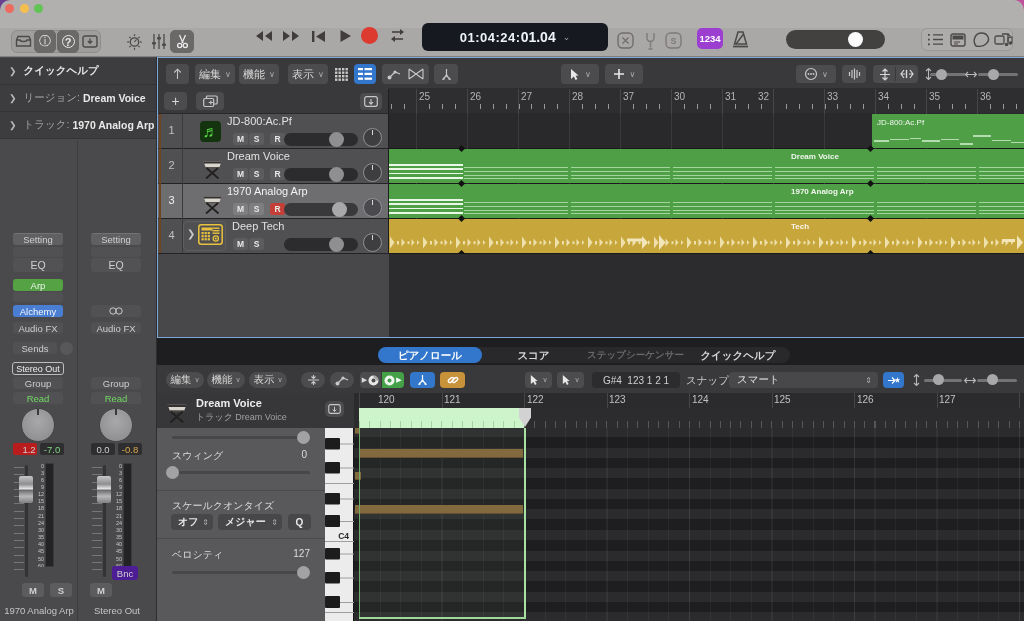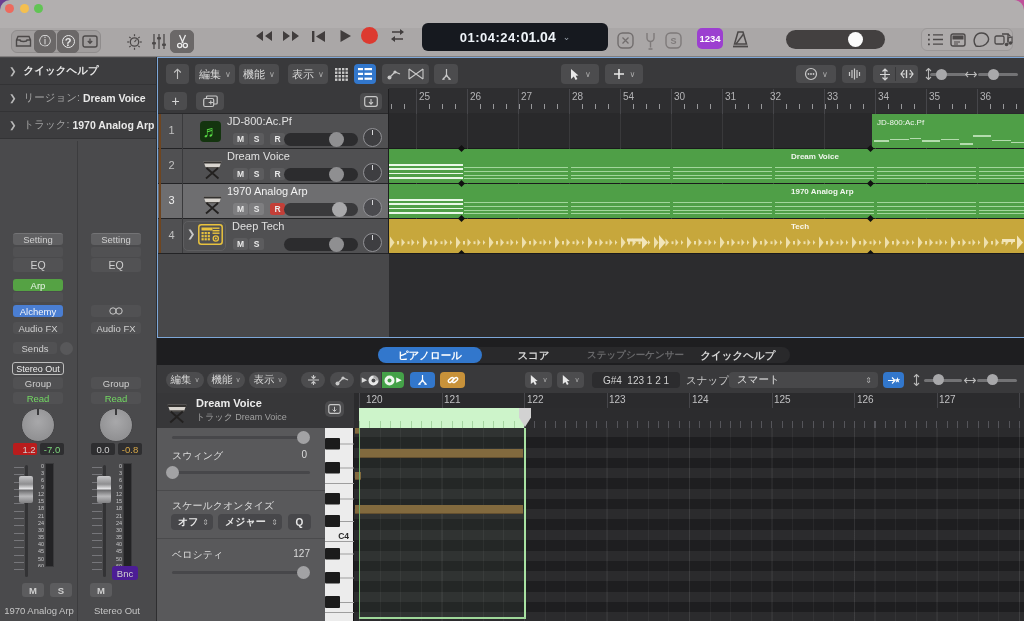--- a/index.html
+++ b/index.html
@@ -464,24 +464,24 @@
         </svg>
       </div>
     <div class="abs" id="ruler"></div>
     <div class="abs" id="barnums" style="left:231px;top:31px;width:636px;height:25px;overflow:hidden;">
       <div class="abs" style="left:1.5px;top:15px;width:634px;height:5px;background:repeating-linear-gradient(to right,#98989a 0,#98989a 1px,transparent 1px,transparent 12.75px);"></div>
       <div class="abs" style="left:27px;top:0;width:640px;height:25px;background:repeating-linear-gradient(to right,#46464a 0,#46464a 1px,transparent 1px,transparent 51px);"></div>
       <div class="abs bnum" style="left:30px;">25</div>
         <div class="abs bnum" style="left:81px;">26</div>
         <div class="abs bnum" style="left:132px;">27</div>
         <div class="abs bnum" style="left:183px;">28</div>
-        <div class="abs bnum" style="left:234px;">54</div>
+        <div class="abs bnum" style="left:234px;">37</div>
         <div class="abs bnum" style="left:285px;">30</div>
         <div class="abs bnum" style="left:336px;">31</div>
-        <div class="abs bnum" style="left:381px;text-align:right;">32</div>
+        <div class="abs bnum" style="left:369px;text-align:right;">32</div>
         <div class="abs bnum" style="left:438px;">33</div>
         <div class="abs bnum" style="left:489px;">34</div>
         <div class="abs bnum" style="left:540px;">35</div>
         <div class="abs bnum" style="left:591px;">36</div>
     </div>
 
     <div class="abs trow" style="top:56px;"></div>
     <div class="abs trow" style="top:91px;"></div>
     <div class="abs trow" style="top:126px;background:#6e6e70;"></div>
     <div class="abs trow" style="top:161px;"></div>
@@ -736,21 +736,21 @@
     <div class="abs" style="left:39px;top:73px;font-size:9px;color:#a0a0a0;">トラック Dream Voice</div>
     <div class="abs dbtn ticon" style="left:168px;top:63px;width:19px;height:16px;border-radius:5px;">
         <svg width="13" height="10" viewBox="0 0 14 11">
           <rect x="0.7" y="0.7" width="12.6" height="9.6" rx="2" fill="none" stroke="#c8c8c8" stroke-width="1.2"></rect>
           <path d="M7 3 V8 M5 6.2 L7 8.2 L9 6.2" fill="none" stroke="#c8c8c8" stroke-width="1.1"></path>
         </svg>
       </div>
 
     <div class="abs" id="eruler" style="left:197px;top:55px;width:670px;height:35px;background:#2b2b2d;overflow:hidden;">
       <div class="abs" style="left:4.5px;top:0;width:666px;height:35px;background:repeating-linear-gradient(to right,#46464a 0,#46464a 1px,transparent 1px,transparent 82.5px);"></div>
-      <div class="abs enum" style="left:12px;">120</div>
+      <div class="abs enum" style="left:24px;">120</div>
         <div class="abs enum" style="left:90px;">121</div>
         <div class="abs enum" style="left:173px;">122</div>
         <div class="abs enum" style="left:255px;">123</div>
         <div class="abs enum" style="left:338px;">124</div>
         <div class="abs enum" style="left:420px;">125</div>
         <div class="abs enum" style="left:503px;">126</div>
         <div class="abs enum" style="left:585px;">127</div>
       <div class="abs" style="left:0;top:15px;width:670px;height:20px;background:#2c2c2e;"></div>
       <div class="abs" style="left:4.5px;top:28px;width:666px;height:7px;background:repeating-linear-gradient(to right,#55555a 0,#55555a 1px,transparent 1px,transparent 10.31px);"></div>
       <div class="abs" style="left:4.5px;top:15px;width:165px;height:20px;background:#cdf4ca;"></div>

